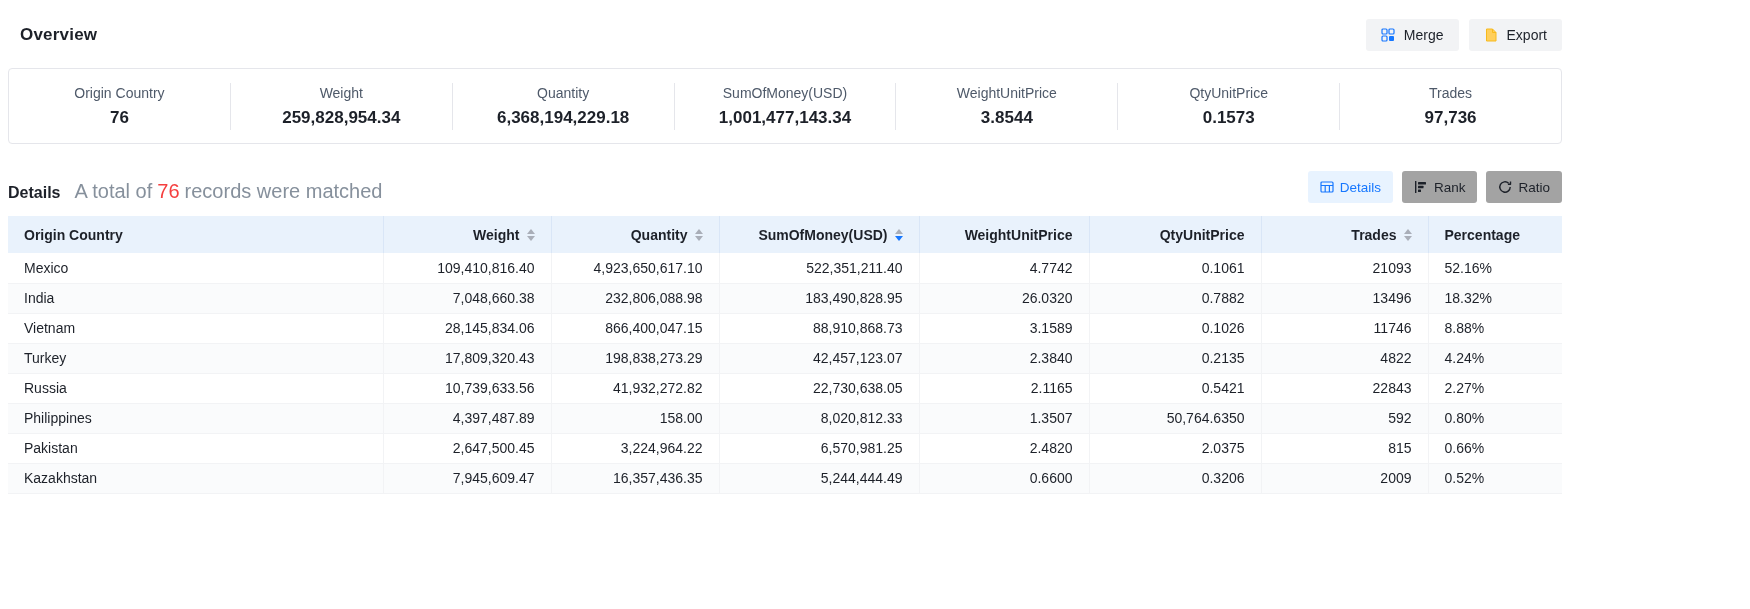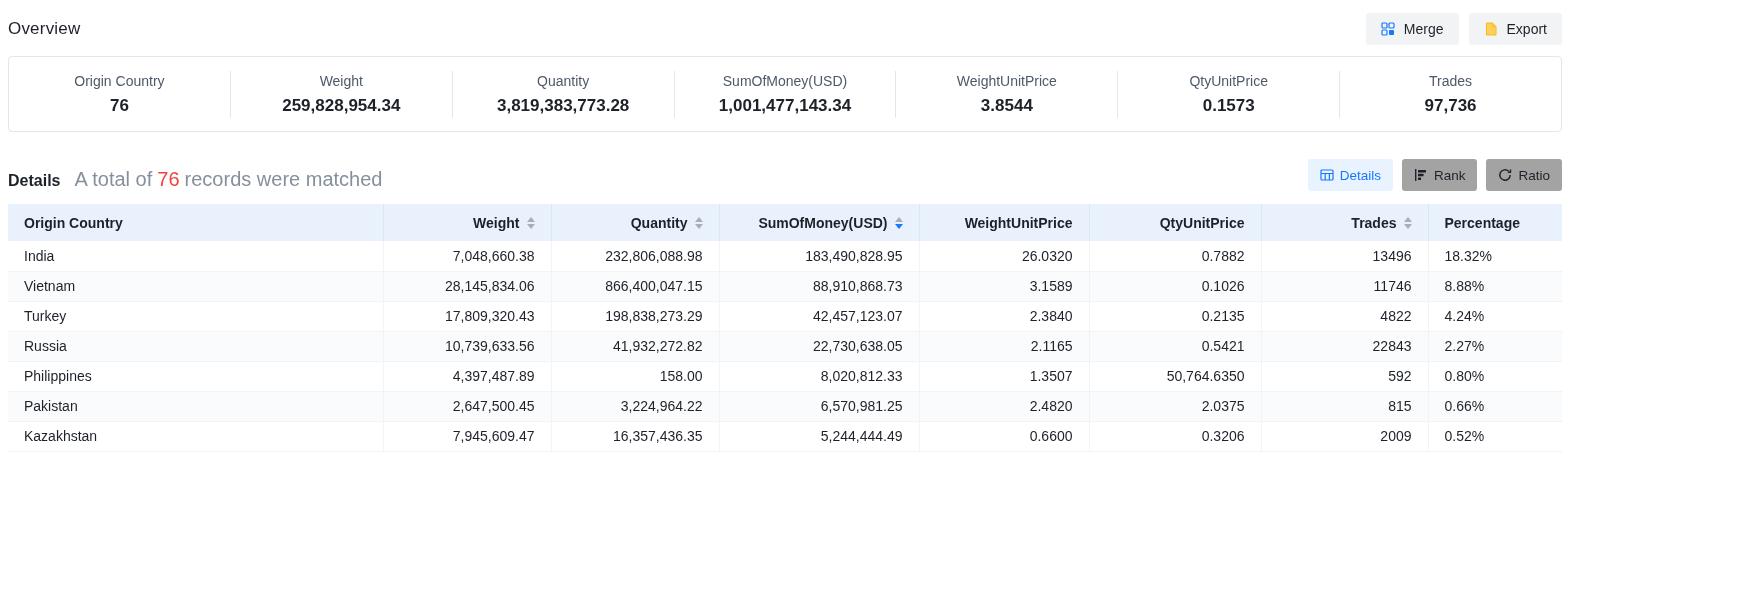--- a/index.html
+++ b/index.html
@@ -2,21 +2,21 @@
 <html style="--accent-blue: #1677ff; --active-tab-bg: #e8f3ff; --table-header-bg: #e9f2fc; --count-red: #f53f3f; --export-yellow: #f7ba1e;"><head>
 <meta charset="utf-8">
 <style>
   *{box-sizing:border-box}
   html,body{margin:0;padding:0}
   body{font-family:"Liberation Sans","DejaVu Sans",sans-serif;color:#1d2129;background:#fff}
   .viewport{width:1750px;height:609px;overflow:hidden;background:#fff}
   .container{width:1554px;margin-left:8px}
 
   .topbar{display:flex;justify-content:space-between;align-items:center;padding:13px 0 11px}
-  .page-title{font-size:17px;font-weight:400;margin:0;letter-spacing:.2px}
+  .page-title{font-size:17px;font-weight:700;margin:12px;letter-spacing:.2px}
   .topbar-actions{display:flex;gap:10px}
   .btn{display:inline-flex;align-items:center;gap:9px;background:#f2f3f5;border:none;border-radius:3px;height:32px;padding:0 15px;font-size:14px;color:#1d2129;font-family:inherit;cursor:pointer}
   .icon{display:inline-flex;align-items:center;line-height:0}
 
   .summary-card{display:flex;border:1px solid #e5e6eb;border-radius:4px;padding:14px 0 13px;background:#fff}
   .summary-item{flex:1;text-align:center;border-right:1px solid #e5e6eb;padding:2px 6px}
   .summary-item:last-child{border-right:none}
   .summary-label{font-size:14px;color:#4e5969}
   .summary-value{font-size:17px;font-weight:700;margin-top:7px;color:#1d2129}
 
@@ -81,21 +81,21 @@
         <div class="summary-item">
           <div class="summary-label">Origin Country</div>
           <div class="summary-value">76</div>
         </div>
         <div class="summary-item">
           <div class="summary-label">Weight</div>
           <div class="summary-value">259,828,954.34</div>
         </div>
         <div class="summary-item">
           <div class="summary-label">Quantity</div>
-          <div class="summary-value">3,819,383,773.28</div>
+          <div class="summary-value">6,368,194,229.18</div>
         </div>
         <div class="summary-item">
           <div class="summary-label">SumOfMoney(USD)</div>
           <div class="summary-value">1,001,477,143.34</div>
         </div>
         <div class="summary-item">
           <div class="summary-label">WeightUnitPrice</div>
           <div class="summary-value">3.8544</div>
         </div>
         <div class="summary-item">
@@ -214,20 +214,30 @@
             </th>
             <th class="al-left">
               <span class="th-inner">
                 <span class="th-label">Percentage</span>
               </span>
             </th>
           </tr>
         </thead>
       <tbody id="table-body">
           <tr>
+            <td class="al-left">Mexico</td>
+            <td class="al-right">109,410,816.40</td>
+            <td class="al-right">4,923,650,617.10</td>
+            <td class="al-right">522,351,211.40</td>
+            <td class="al-right">4.7742</td>
+            <td class="al-right">0.1061</td>
+            <td class="al-right">21093</td>
+            <td class="al-left">52.16%</td>
+          </tr>
+          <tr>
             <td class="al-left">India</td>
             <td class="al-right">7,048,660.38</td>
             <td class="al-right">232,806,088.98</td>
             <td class="al-right">183,490,828.95</td>
             <td class="al-right">26.0320</td>
             <td class="al-right">0.7882</td>
             <td class="al-right">13496</td>
             <td class="al-left">18.32%</td>
           </tr>
           <tr>

